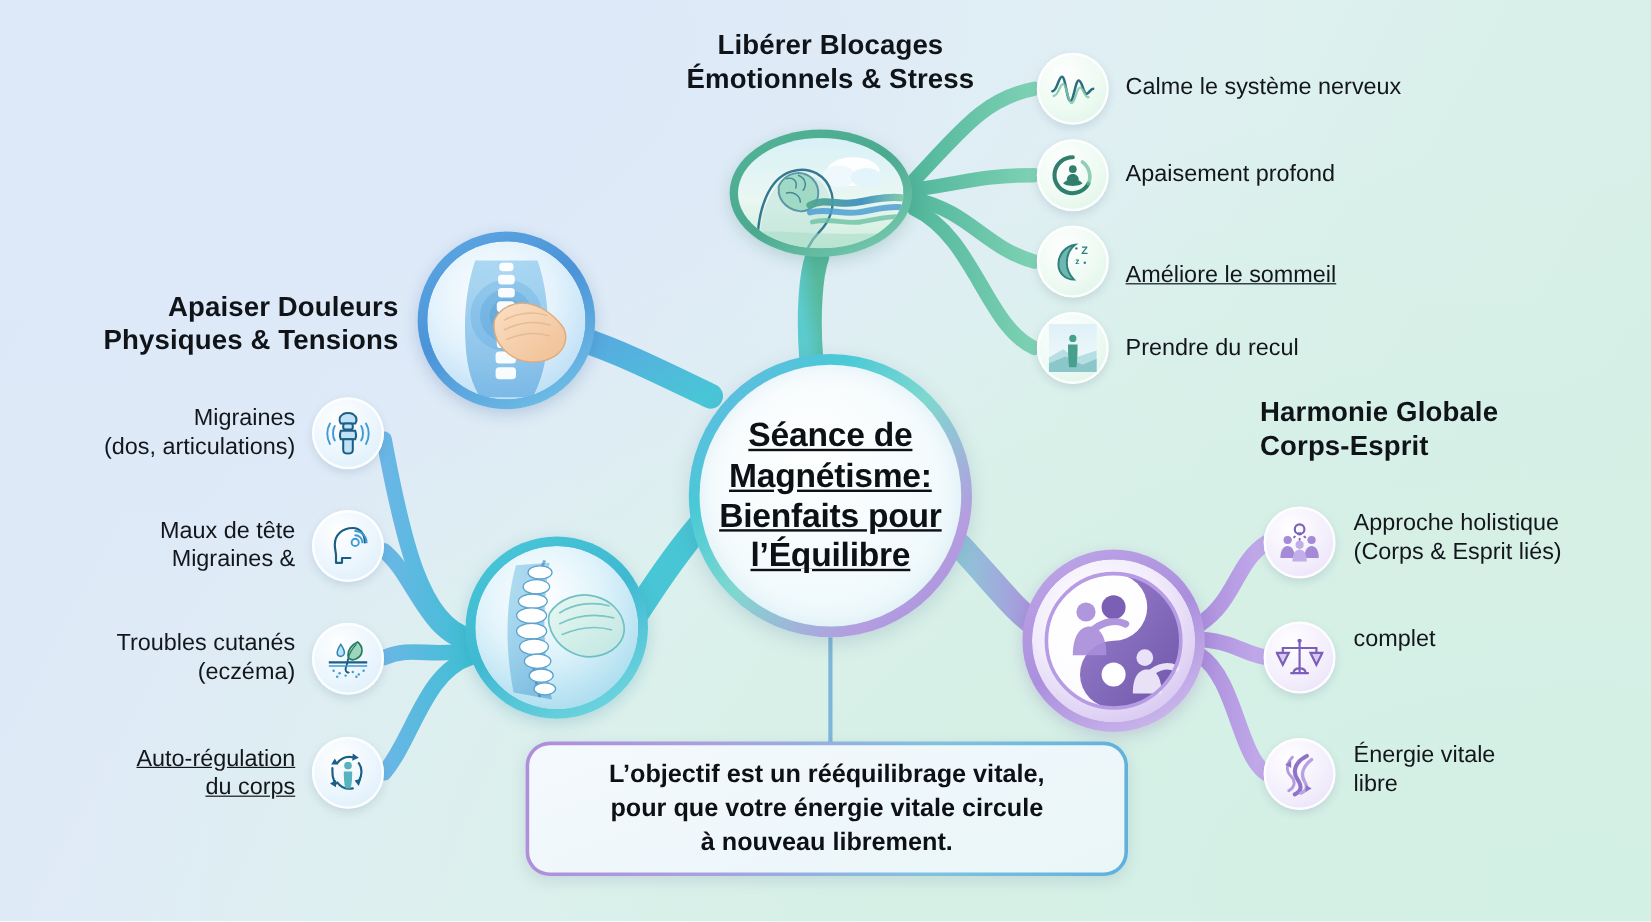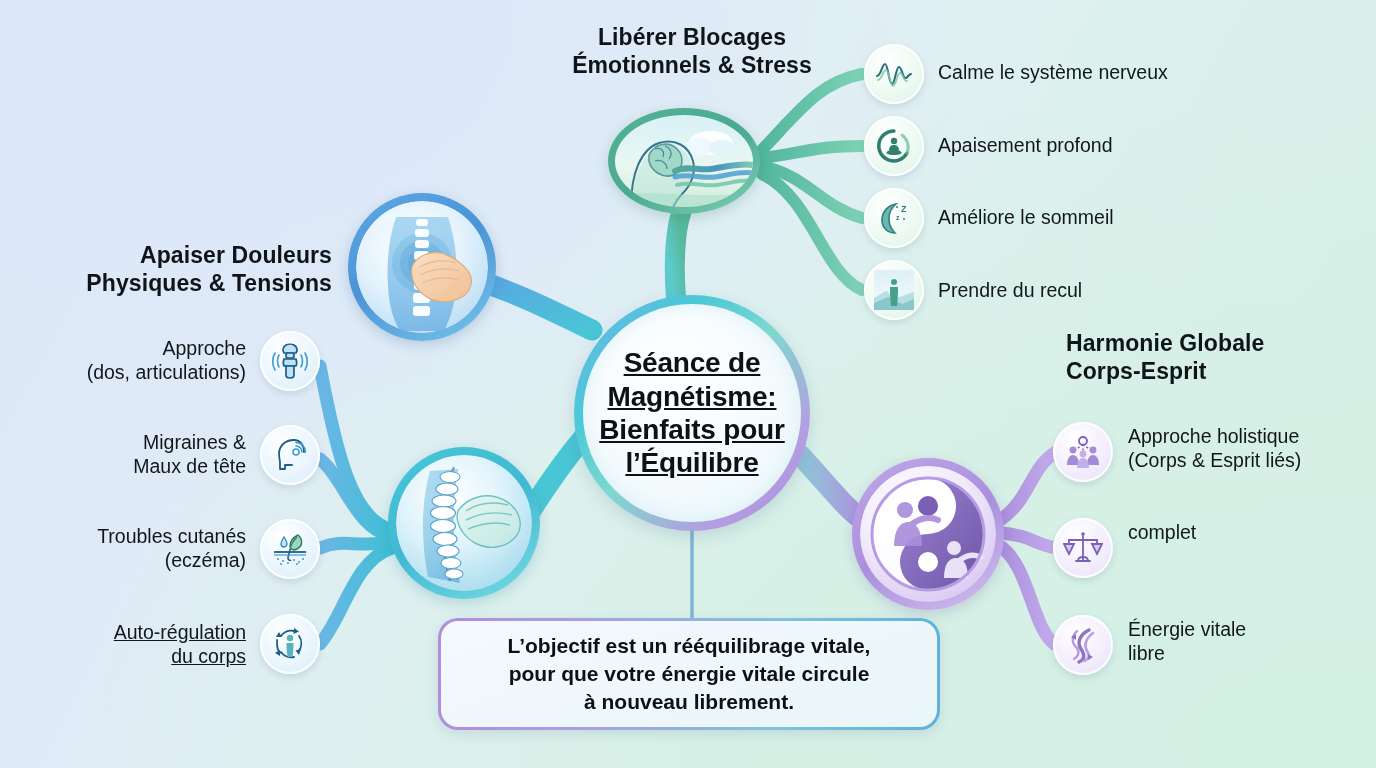--- a/index.html
+++ b/index.html
@@ -329,21 +329,21 @@
   <div class="branch-title" style="left:512px;top:24px;width:360px;text-align:center;">
     <div>Libérer Blocages</div>
     <div>Émotionnels &amp; Stress</div>
   </div>
 
   <div class="branch-title" style="left:60px;top:242px;width:272px;text-align:right;">
     <div>Apaiser Douleurs</div>
     <div>Physiques &amp; Tensions</div>
   </div>
 
-  <div class="branch-title" style="left:1050px;top:330px;width:300px;text-align:left;margin-left:16px;">
+  <div class="branch-title" style="left:1050px;top:330px;width:300px;text-align:left;">
     <div>Harmonie Globale</div>
     <div>Corps-Esprit</div>
   </div>
 
   <div class="icon-chip blue" style="left:260px;top:331px;">
     <svg viewBox="0 0 40 40" width="40" height="40">
       <g stroke="#1c5e86" stroke-width="1.7" fill="#bfe2f6" stroke-linecap="round">
         <path d="M16,4 C13,6 12,9 14,12 L26,12 C28,9 27,6 24,4 C22,3 18,3 16,4 Z"></path>
         <rect x="16" y="12" width="8" height="5" rx="2"></rect>
         <path d="M14,18 L26,18 C27,21 27,23 26,25 L14,25 C13,23 13,21 14,18 Z"></path>
@@ -351,38 +351,38 @@
       </g>
       <g stroke="#3d9ad4" stroke-width="1.6" fill="none" stroke-linecap="round">
         <path d="M9,14 C7,17 7,23 9,26"></path>
         <path d="M5,12 C2,17 2,24 5,29"></path>
         <path d="M31,14 C33,17 33,23 31,26"></path>
         <path d="M35,12 C38,17 38,24 35,29"></path>
       </g>
     </svg>
   </div>
   <div class="leaf-label r" style="left:30px;top:336px;width:216px;">
-    <div>Approche</div>
+    <div>Migraines</div>
     <div>(dos, articulations)</div>
   </div>
 
   <div class="icon-chip blue" style="left:260px;top:425px;">
     <svg viewBox="0 0 40 40" width="40" height="40">
       <path d="M24,5 C15,5 9,11 9,19 C9,23 10,25 10,28 L10,34 L15,34 L15,30 L22,30" stroke="#1c5e86" stroke-width="1.8" fill="none" stroke-linecap="round" stroke-linejoin="round"></path>
       <path d="M24,5 C30,5 34,10 34,17" stroke="#1c5e86" stroke-width="1.8" fill="none" stroke-linecap="round"></path>
       <g stroke="#3d9ad4" stroke-width="1.6" fill="none" stroke-linecap="round">
         <circle cx="26" cy="17" r="3"></circle>
         <path d="M26,11 A6,6 0 0,1 32,17"></path>
         <path d="M26,7.5 A9.5,9.5 0 0,1 35.5,17"></path>
       </g>
     </svg>
   </div>
   <div class="leaf-label r" style="left:30px;top:430px;width:216px;">
+    <div>Maux de tête</div>
     <div>Migraines &amp;</div>
-    <div>Maux de tête</div>
   </div>
 
   <div class="icon-chip blue" style="left:260px;top:519px;">
     <svg viewBox="0 0 40 40" width="40" height="40">
       <path d="M28,6 C33,10 33,17 27,20 C23,22 20,20 20,17 C20,12 24,8 28,6 Z" fill="#9bd6bd" stroke="#2a7a63" stroke-width="1.4"></path>
       <path d="M27,8 C23,12 21,16 20,20" stroke="#2a7a63" stroke-width="1.1" fill="none"></path>
       <path d="M14,8 C16,11 17,13 17,15 C17,17 15,18 14,18 C12,18 11,17 11,15 C11,13 12,11 14,8 Z" fill="#bfe2f6" stroke="#2e86bf" stroke-width="1.3"></path>
       <path d="M20,20 C20,24 18,26 18,29 C18,31 20,32 21,31" stroke="#1c5e86" stroke-width="1.6" fill="none"></path>
       <line x1="4" y1="23" x2="36" y2="23" stroke="#1c5e86" stroke-width="1.8"></line>
       <line x1="4" y1="26" x2="36" y2="26" stroke="#3d9ad4" stroke-width="1.2"></line>
@@ -457,21 +457,21 @@
     <svg viewBox="0 0 40 40" width="40" height="40">
       <path d="M22,6 C14,7 8,14 8,22 C8,30 14,35 21,35 C17,31 15,27 15,21 C15,15 17,10 22,6 Z" fill="#6cb7ae" stroke="#2f7f7e" stroke-width="1.6"></path>
       <g fill="#2f7f7e" font-family="'Liberation Sans',sans-serif" font-weight="bold">
         <text x="27" y="14" font-size="9">Z</text>
         <text x="22" y="22" font-size="7">z</text>
       </g>
       <circle cx="23" cy="9" r="1" fill="#2f7f7e"></circle>
       <circle cx="30" cy="21" r="1" fill="#2f7f7e"></circle>
     </svg>
   </div>
-  <div class="leaf-label l" style="left:938px;top:205px;width:320px;">
+  <div class="leaf-label l" style="left:938px;top:217px;width:320px;text-decoration:underline;">
     <div>Améliore le sommeil</div>
   </div>
 
   <div class="icon-chip green" style="left:864px;top:260px;">
     <svg viewBox="0 0 40 40" width="40" height="40">
       <defs>
         <linearGradient id="hzSky" x1="0" y1="0" x2="0" y2="1">
           <stop offset="0" stop-color="#dff0f8"></stop>
             <stop offset="100%" stop-color="#f2fbfa"></stop>
         </linearGradient>

